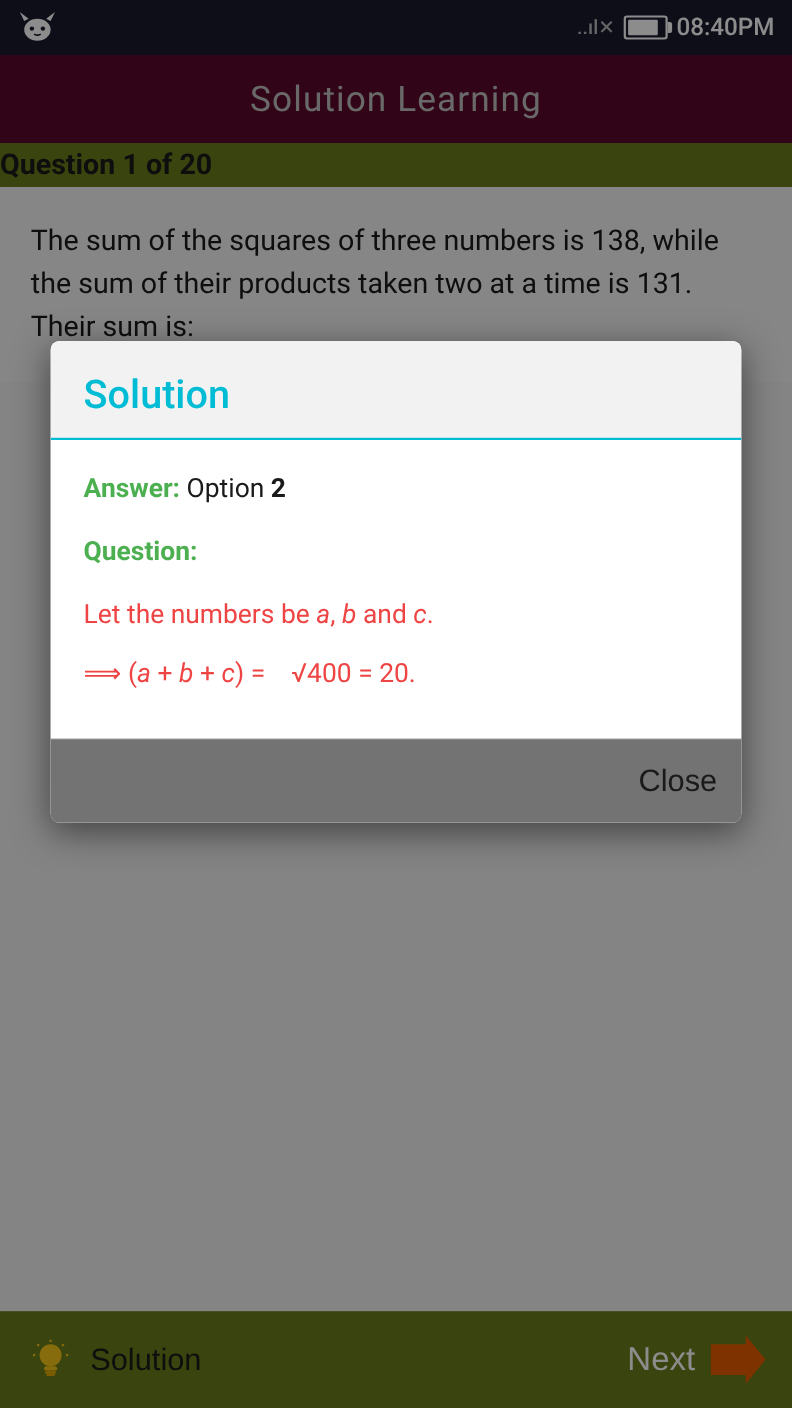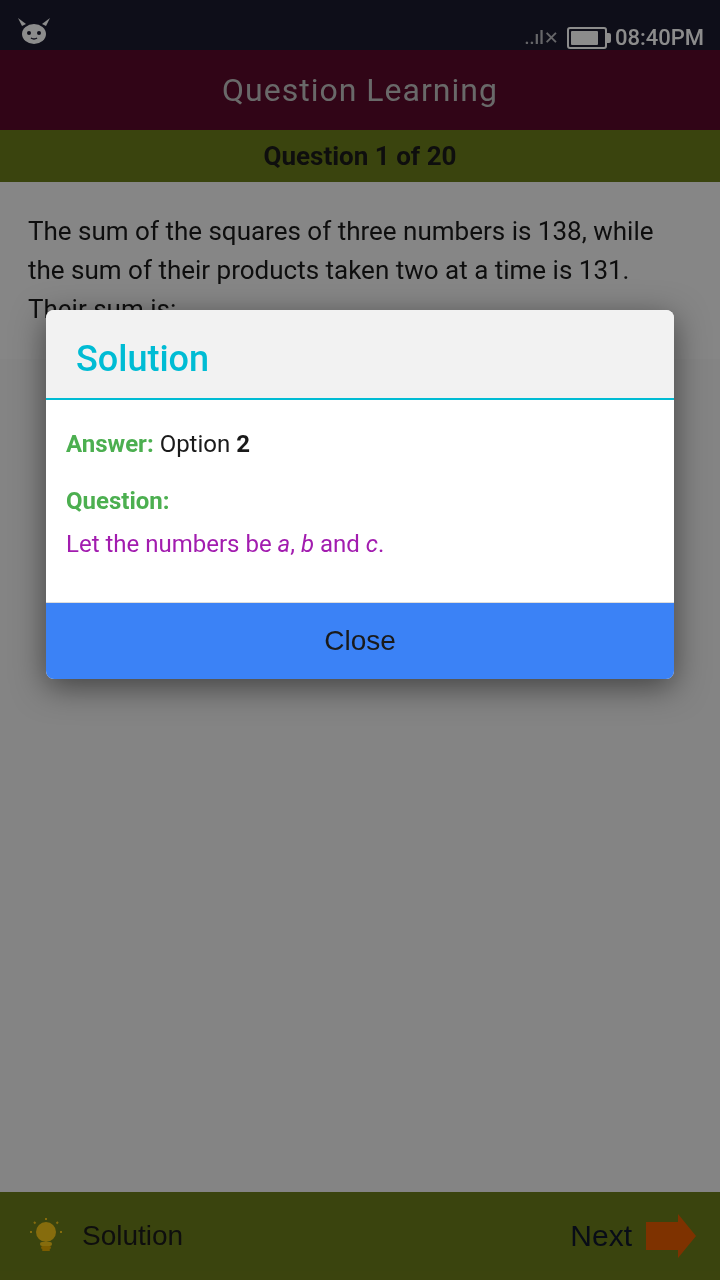--- a/index.html
+++ b/index.html
@@ -11,21 +11,21 @@
       font-family: 'Roboto', Arial, sans-serif;
       overflow: hidden;
       position: relative;
     }
 
     
     .status-bar {
       background: #1a1a2e;
       height: 50px;
       display: flex;
-      align-items: flex-end;
+      align-items: center;
       justify-content: space-between;
       padding: 0 16px;
     }
     .status-left {
       display: flex;
       align-items: center;
     }
     .status-icon {
       width: 36px;
       height: 36px;
@@ -83,24 +83,24 @@
     .title-bar h1 {
       color: #c0c0c0;
       font-size: 32px;
       font-weight: 400;
       letter-spacing: 1px;
     }
 
     
     .question-bar {
       background: #6b7c1a;
-      height: 52px;
-      display: flex;
-      align-items: center;
-      justify-content: center;
+      height: 40px;
+      display: flex;
+      align-items: center;
+      justify-content: flex-start;
     }
     .question-bar span {
       color: #1a1a1a;
       font-size: 26px;
       font-weight: 700;
     }
 
     
     .main-content {
       background: #f5f5f5;
@@ -140,21 +140,21 @@
       border-bottom: 2px solid #00bcd4;
     }
     .dialog-title {
       color: #00bcd4;
       font-size: 36px;
       font-weight: 500;
     }
 
     .dialog-body {
       background: #ffffff;
-      padding: 24px 20px;
+      padding: 24px 30px;
       font-size: 24px;
       color: #1a1a1a;
       line-height: 1.7;
     }
 
     .answer-label {
       color: #4caf50;
       font-weight: 700;
       font-size: 24px;
     }
@@ -165,36 +165,36 @@
 
     .solution-label {
       color: #4caf50;
       font-weight: 700;
       font-size: 24px;
       margin-top: 12px;
       display: block;
     }
 
     .solution-text {
-      margin-top: 2px;
-      font-size: 24px;
-      color: #a21caf;
+      margin-top: 16px;
+      font-size: 24px;
+      color: #ef4444;
     }
 
     .solution-text p {
       margin-bottom: 14px;
     }
 
     .dialog-footer {
-      background: #3b82f6;
+      background: #737373;
       border-top: 1px solid #ddd;
       padding: 22px;
       display: flex;
       align-items: center;
-      justify-content: center;
+      justify-content: flex-end;
     }
     .close-btn {
       background: transparent;
       border: none;
       font-size: 28px;
       color: #1a1a1a;
       cursor: pointer;
       font-family: Arial, sans-serif;
     }
 
@@ -233,21 +233,21 @@
 
     .next-btn {
       display: flex;
       align-items: center;
       gap: 14px;
       background: transparent;
       border: none;
       cursor: pointer;
     }
     .next-btn-text {
-      color: #0f172a;
+      color: #ffffff;
       font-size: 30px;
       font-weight: 400;
     }
     .arrow-icon {
       width: 50px;
       height: 44px;
     }
   </style>
 </head>
 <body>
@@ -267,21 +267,21 @@
   <div class="status-right">
     <span class="signal-icon">..ıl✕</span>
     <div class="battery-icon">
       <div class="battery-fill"></div>
     </div>
     <span>08:40PM</span>
   </div>
 </div>
 
 <div class="title-bar">
-  <h1>Question Learning</h1>
+  <h1>Solution Learning</h1>
 </div>
 
 <div class="question-bar">
   <span>Question 1 of 20</span>
 </div>
 
 <div class="main-content">
   <p>The sum of the squares of three numbers is 138, while the sum of their products taken two at a time is 131. Their sum is:</p>
 </div>
 
@@ -294,20 +294,21 @@
   <div class="dialog-body">
     <div>
       <span class="answer-label">Answer:</span>
       <span class="answer-text"> Option <strong>2</strong></span>
     </div>
     <div style="margin-top:16px;">
       <span class="solution-label">Question:</span>
     </div>
     <div class="solution-text">
       <p>Let the numbers be <em>a</em>, <em>b</em> and <em>c</em>.</p>
+      <p>⟹ (<em>a</em> + <em>b</em> + <em>c</em>) = &nbsp;&nbsp; √400 = 20.</p>
     </div>
   </div>
   <div class="dialog-footer">
     <button class="close-btn">Close</button>
   </div>
 </div>
 
 <div class="bottom-bar">
   <button class="solution-btn">
 

